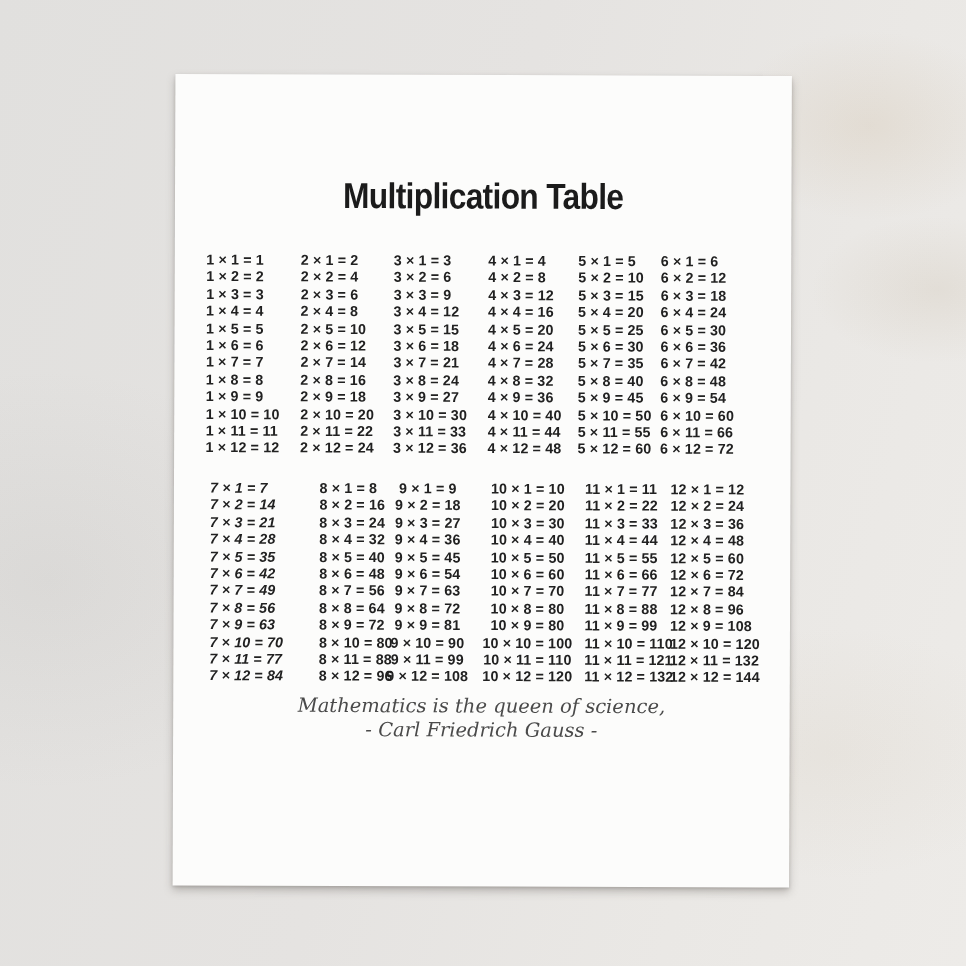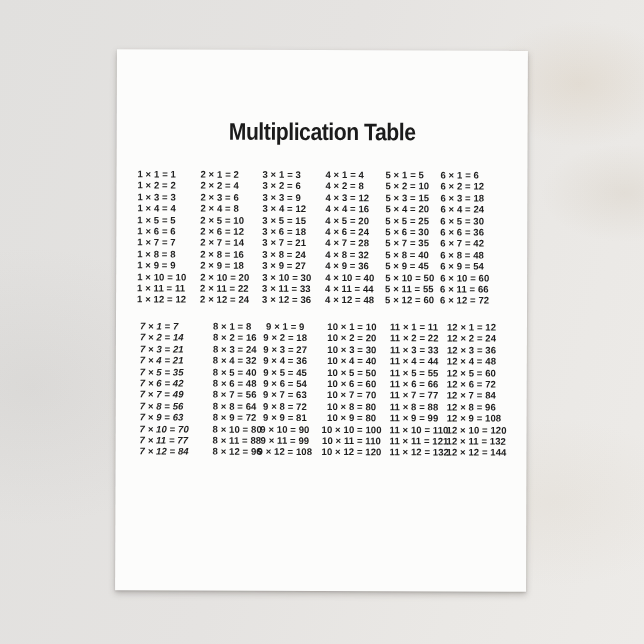--- a/index.html
+++ b/index.html
@@ -183,21 +183,21 @@
         <div class="eq">6 × 10 = 60</div>
         <div class="eq">6 × 11 = 66</div>
         <div class="eq">6 × 12 = 72</div>
       </div>
     </div>
   <div class="table-block" id="block2">
       <div class="ttcol">
         <div class="eq">7 × 1 = 7</div>
         <div class="eq">7 × 2 = 14</div>
         <div class="eq">7 × 3 = 21</div>
-        <div class="eq">7 × 4 = 21</div>
+        <div class="eq">7 × 4 = 28</div>
         <div class="eq">7 × 5 = 35</div>
         <div class="eq">7 × 6 = 42</div>
         <div class="eq">7 × 7 = 49</div>
         <div class="eq">7 × 8 = 56</div>
         <div class="eq">7 × 9 = 63</div>
         <div class="eq">7 × 10 = 70</div>
         <div class="eq">7 × 11 = 77</div>
         <div class="eq">7 × 12 = 84</div>
       </div>
       <div class="ttcol">
@@ -266,14 +266,16 @@
         <div class="eq">12 × 7 = 84</div>
         <div class="eq">12 × 8 = 96</div>
         <div class="eq">12 × 9 = 108</div>
         <div class="eq">12 × 10 = 120</div>
         <div class="eq">12 × 11 = 132</div>
         <div class="eq">12 × 12 = 144</div>
       </div>
     </div>
 
   <div class="quote">
+    <div>Mathematics is the queen of science,</div>
+    <div>- Carl Friedrich Gauss -</div>
   </div>
 </div>
 
 </body></html>

